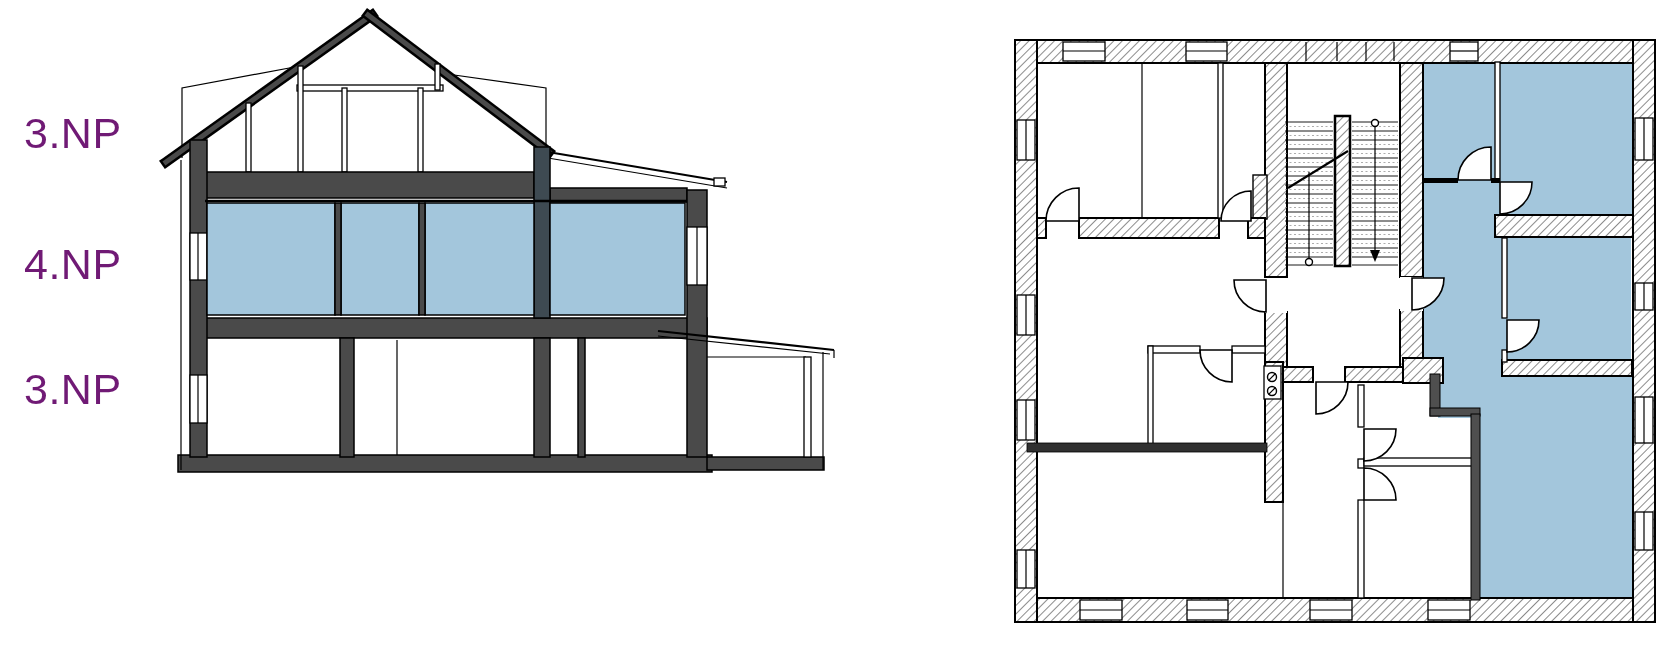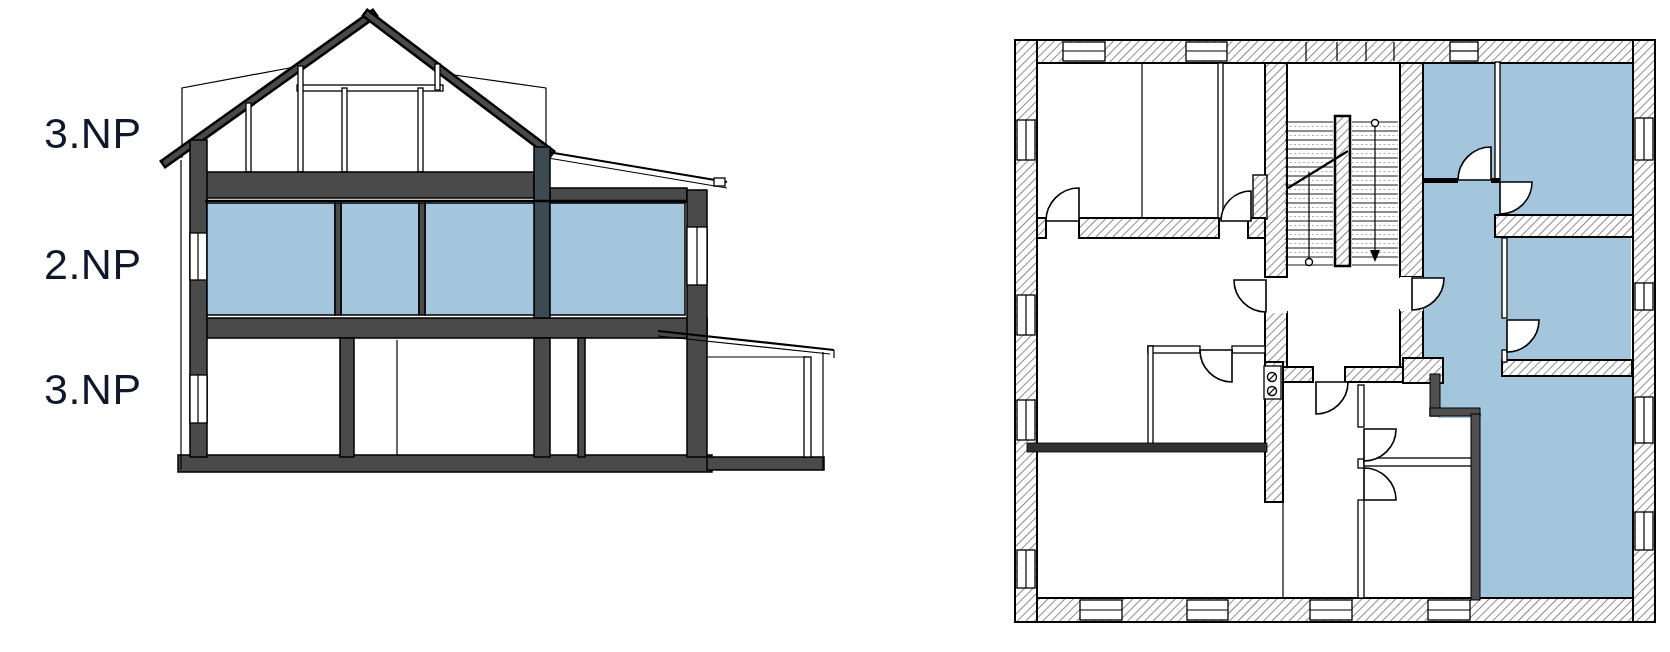--- a/index.html
+++ b/index.html
@@ -1,17 +1,17 @@
 <!DOCTYPE html>
 <html style="--c-highlight_blue: #a3c6dc; --c-wall_dark_gray: #4a4a4a; --c-pier_slate: #3e4a52; --c-solid_wall_dark: #4f4f4f; --c-near_black_wall: #303030; --c-outline_black: #000000;"><head>
 <meta charset="utf-8">
 <style>
   html,body{margin:0;padding:0;background:#fff;}
   body{width:1670px;height:652px;position:relative;font-family:"Liberation Sans",sans-serif;overflow:hidden;}
-  .floor-label{position:absolute;left:44px;font-size:43px;line-height:46px;color:#0f172a;letter-spacing:.5px;white-space:nowrap;}
+  .floor-label{position:absolute;left:24px;font-size:43px;line-height:46px;color:#701a75;letter-spacing:.5px;white-space:nowrap;}
   #lbl-3np{top:110px}
   #lbl-2np{top:241px}
   #lbl-1np{top:366px}
   svg{position:absolute;left:0;top:0;}
   .hatch{fill:url(#hp);stroke:#000;stroke-width:2;}
   .hatchT{fill:url(#hp);stroke:#000;stroke-width:1.4;}
   .wallD{fill:var(--c-wall_dark_gray,#4a4a4a);stroke:#000;stroke-width:1.5;}
   .pier{fill:var(--c-pier_slate,#3e4a52);stroke:#000;stroke-width:1.5;}
   .solidW{fill:var(--c-solid_wall_dark,#4f4f4f);stroke:#000;stroke-width:1;}
   .darkW{fill:var(--c-near_black_wall,#303030);stroke:#000;stroke-width:.8;}
@@ -21,21 +21,21 @@
   .thin{stroke:#000;fill:none;stroke-width:1.2;}
   .thick{stroke:#000;fill:none;stroke-width:2.2;}
   .door{fill:#fff;stroke:#000;stroke-width:1.6;}
   .step{stroke:#000;stroke-width:.9;fill:none;}
   .stepDot{stroke:#8a8a8a;stroke-width:.7;fill:none;stroke-dasharray:2 2.5;}
 </style>
 </head>
 <body>
 
 <div class="floor-label" id="lbl-3np">3.NP</div>
-<div class="floor-label" id="lbl-2np">2.NP</div>
+<div class="floor-label" id="lbl-2np">4.NP</div>
 <div class="floor-label" id="lbl-1np">3.NP</div>
 
 <svg width="1670" height="652" viewBox="0 0 1670 652">
   <defs>
     <pattern id="hp" patternUnits="userSpaceOnUse" width="6" height="6" patternTransform="rotate(45)">
       <rect width="6" height="6" fill="#fff"></rect>
       <line x1="0" y1="0" x2="0" y2="6" stroke="#000" stroke-width="0.9"></line>
     </pattern>
   </defs>
 

